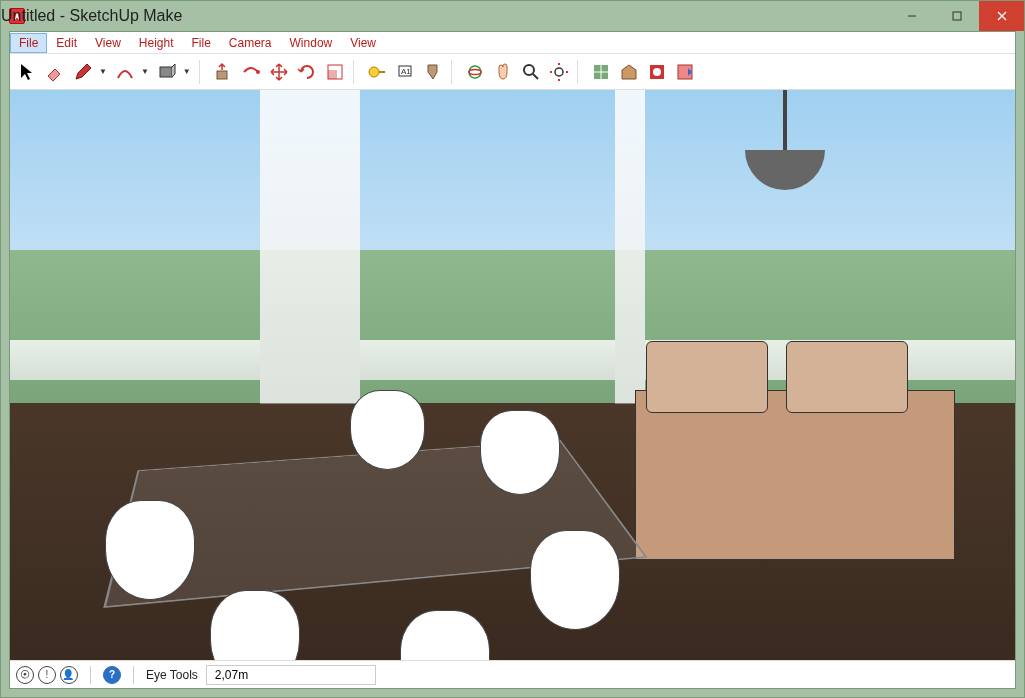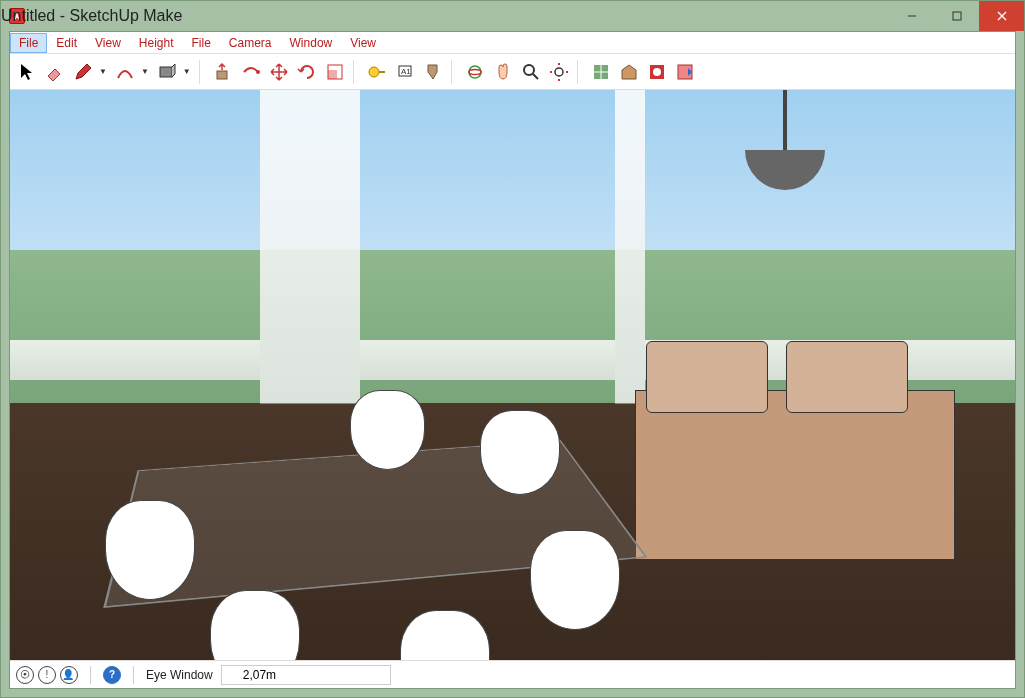--- a/index.html
+++ b/index.html
@@ -111,21 +111,21 @@
   height:28px;background:#fff;border-top:1px solid #ddd;
   display:flex;align-items:center;font-size:12px;color:#222;
   padding:0 6px;gap:4px;
 }
 .status-icon{width:18px;height:18px;border:1.5px solid #444;border-radius:50%;display:flex;align-items:center;justify-content:center;font-size:10px;color:#444;cursor:pointer;}
 .status-icon.help{border-color:#2a6ec8;color:#2a6ec8;background:#2a6ec8;}
 .status-icon.help span{color:#fff;font-weight:bold;}
 .statusbar .hint{margin-left:8px;flex:1;}
 .statusbar .divider{width:1px;height:18px;background:#ccc;margin:0 8px;}
 .statusbar .eye-label{margin-right:4px;}
-.statusbar input{width:170px;height:20px;border:1px solid #ccc;font-size:12px;padding:0 21px;}
+.statusbar input{width:170px;height:20px;border:1px solid #ccc;font-size:12px;padding:0 8px;}
 
 
 .ico{width:20px;height:20px;}
 </style>
 </head>
 <body>
 
 <div class="window">
 
   <div class="titlebar">
@@ -356,18 +356,18 @@
           <span>!</span>
         </div>
       <div class="status-icon">
           <span>👤</span>
         </div>
       <div class="divider"></div>
       <div class="status-icon help">
           <span>?</span>
         </div>
       <div class="divider"></div>
-      <span class="eye-label">Eye Window</span>
+      <span class="eye-label">Eye Tools</span>
       <input type="text" value="2,07m" style="">
     </div>
 
   </div>
 </div>
 
 </body></html>

